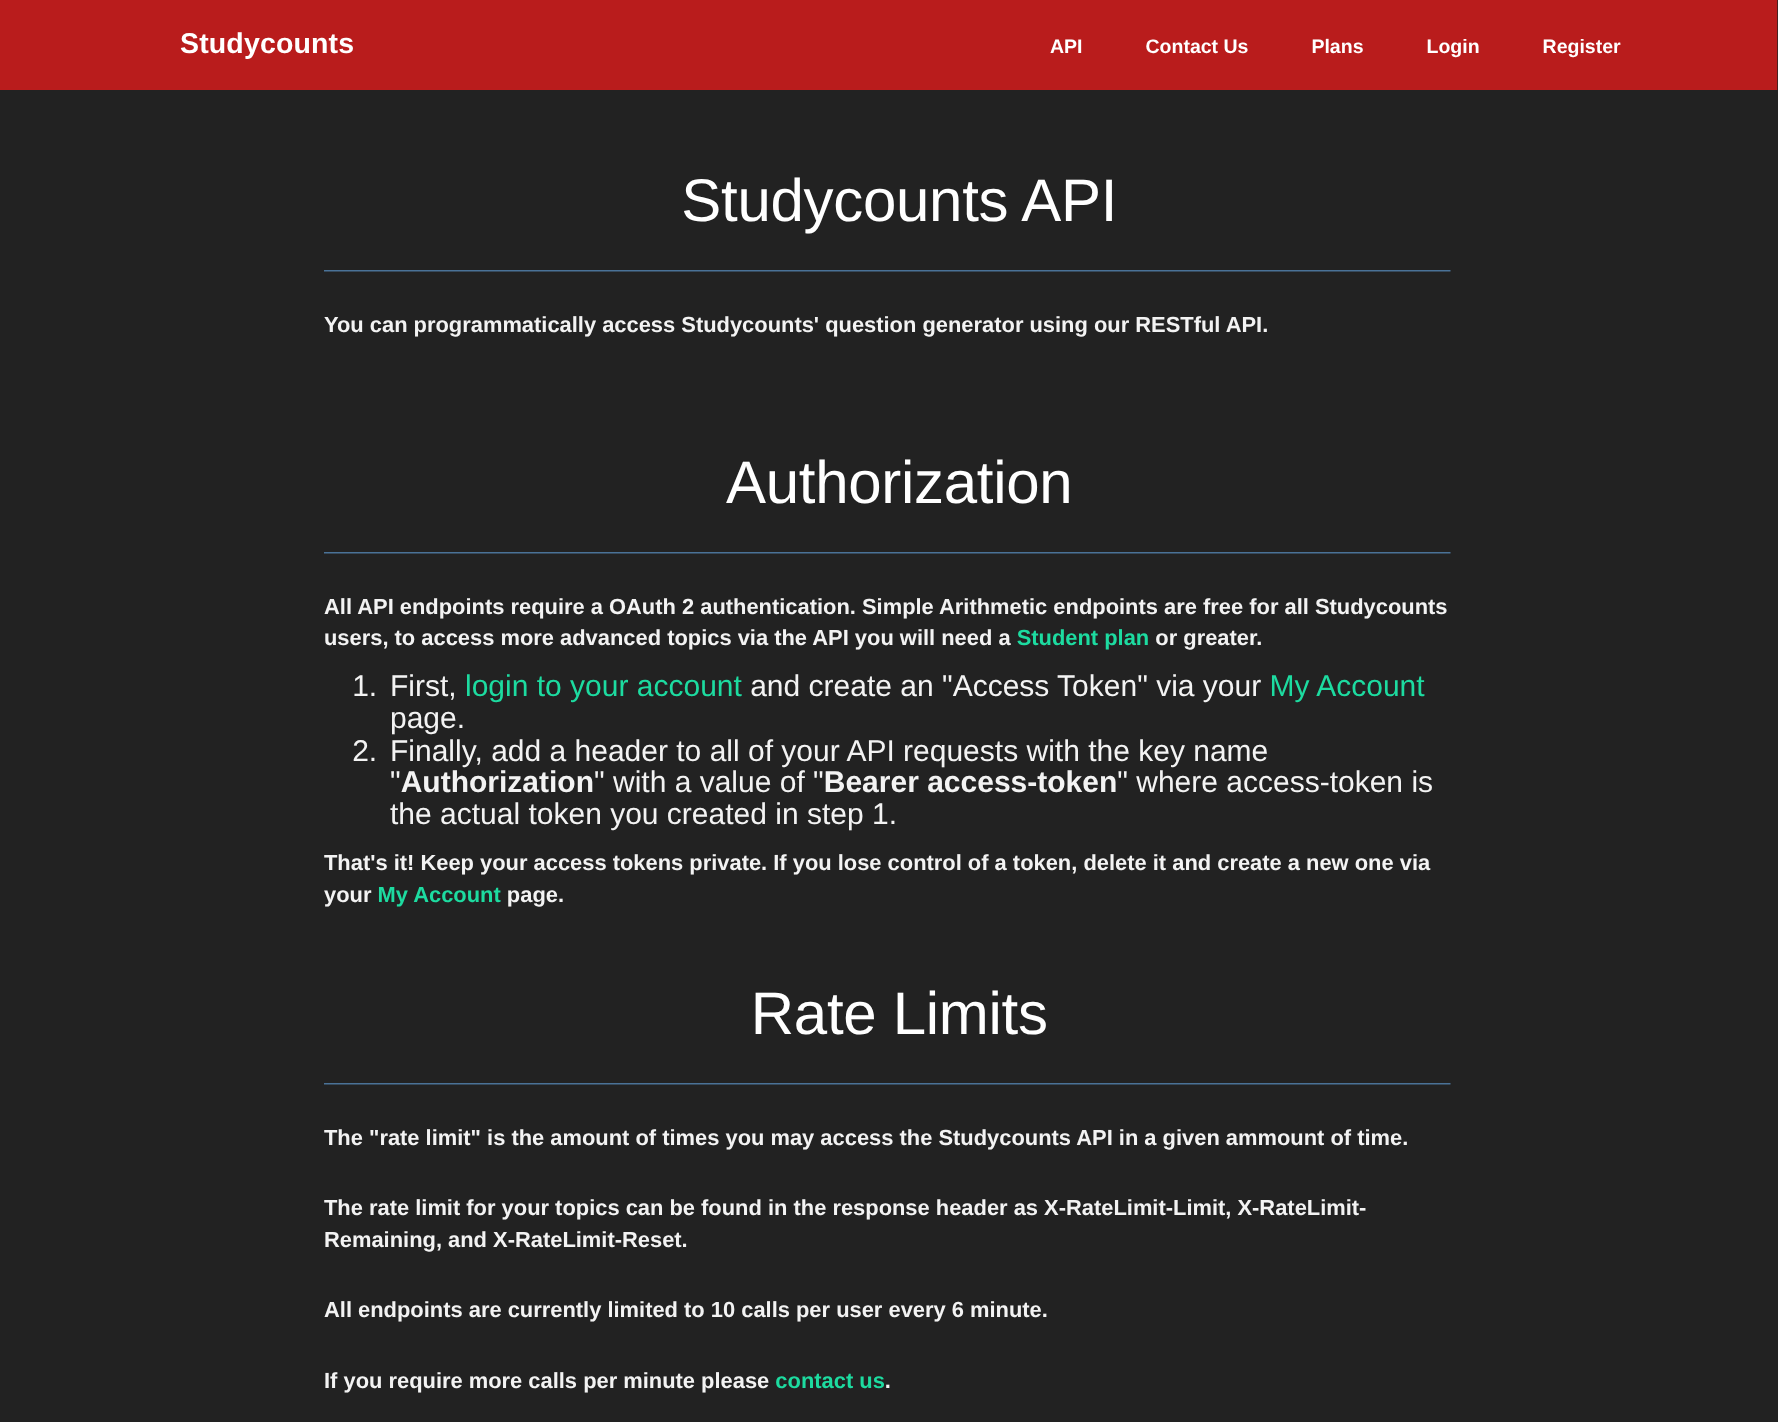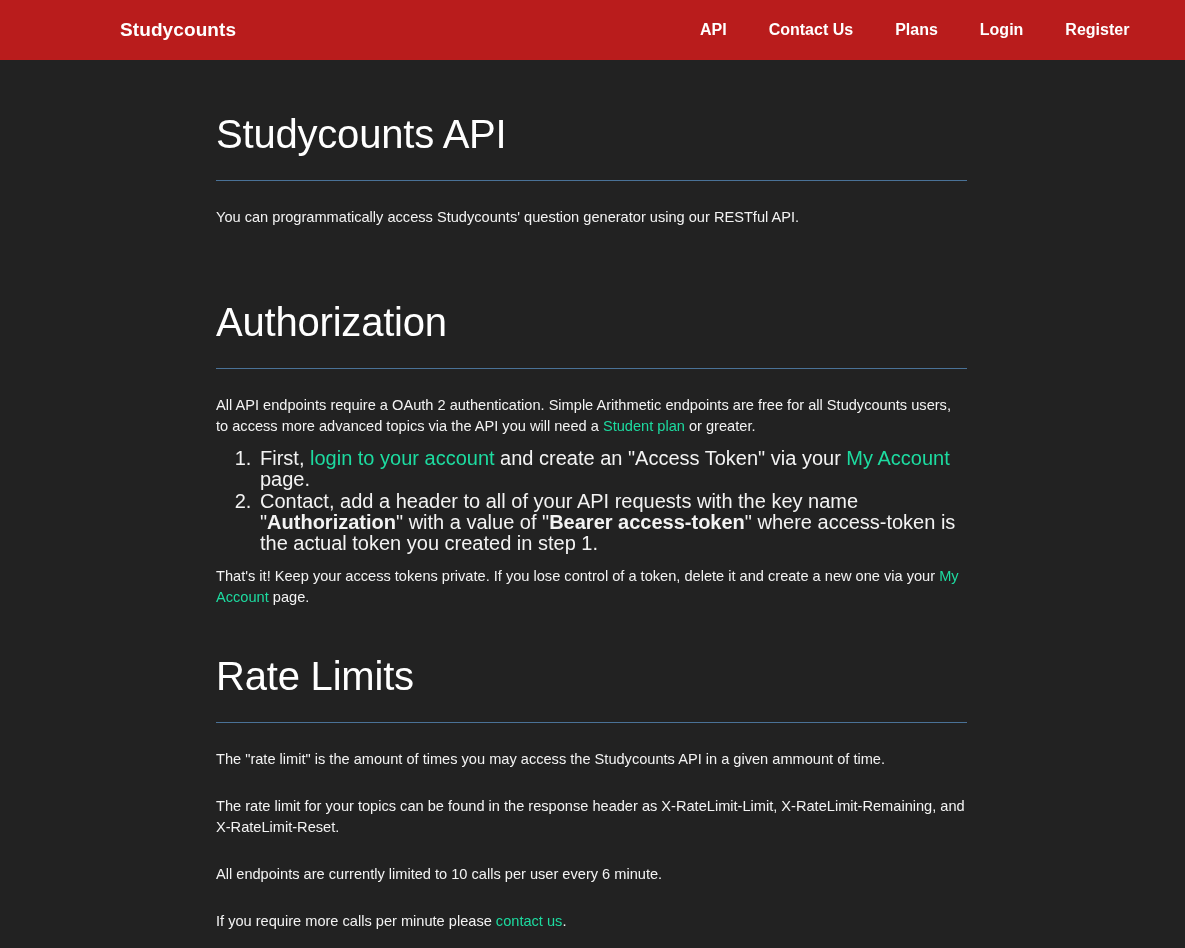--- a/index.html
+++ b/index.html
@@ -36,21 +36,21 @@
   }
   .nav-links {
     position: absolute;
     left: 700px;
     display: flex;
     align-items: center;
     gap: 0px;
   }
   .nav-link {
     color: #ffffff;
-    font-size: 16px;
+    font-size: 13px;
     font-weight: 600;
     text-decoration: none;
     padding: 0 21px;
     white-space: nowrap;
     cursor: pointer;
   }
   .nav-link:first-child { padding-left: 0; }
 
   
   .page {
@@ -59,38 +59,39 @@
   }
   .container {
     width: 751px;
     margin-left: 216px;
   }
 
   h1.section-title {
     font-size: 40px;
     font-weight: 400;
     color: #ffffff;
-    margin: 0 0 0 0;
+    margin: 0 0 0 16px;
     line-height: 1.2;
     letter-spacing: -0.2px;
+    text-align: center;
   }
 
   hr.rule {
     border: 0;
     border-top: 1px solid #4a7297;
     margin: 22px 0 0 0;
     width: 751px;
   }
 
   p.body-text {
     font-size: 14.6px;
     line-height: 21px;
     color: #f3f3f3;
     margin: 0;
-    font-weight: 400;
+    font-weight: 700;
   }
 
   .block-gap-1 { height: 26px; }
   .block-gap-2 { height: 11px; }
   .block-gap-sec { height: 44px; }
   .after-rule { height: 26px; }
 
   ol.steps {
     margin: 11px 0 0 0;
     padding-left: 41px;
@@ -139,21 +140,21 @@
     <div class="block-gap-sec"></div>
 
     <h1 class="section-title">Authorization</h1>
     <hr class="rule">
     <div class="after-rule"></div>
 
     <p class="body-text"><span>All API endpoints require a OAuth 2 authentication. Simple Arithmetic endpoints are free for all Studycounts users, to access more advanced topics via the API you will need a </span><a class="tlink">Student plan</a><span> or greater.</span></p>
 
     <ol class="steps">
       <li><span>First, </span><a class="tlink">login to your account</a><span> and create an "Access Token" via your </span><a class="tlink">My Account</a><span> page.</span></li>
-      <li><span>Contact, add a header to all of your API requests with the key name "</span><b>Authorization</b><span>" with a value of "</span><b>Bearer access-token</b><span>" where access-token is the actual token you created in step 1.</span></li>
+      <li><span>Finally, add a header to all of your API requests with the key name "</span><b>Authorization</b><span>" with a value of "</span><b>Bearer access-token</b><span>" where access-token is the actual token you created in step 1.</span></li>
     </ol>
 
     <div class="block-gap-2"></div>
     <p class="body-text"><span>That's it! Keep your access tokens private. If you lose control of a token, delete it and create a new one via your </span><a class="tlink">My Account</a><span> page.</span></p>
 
     <div class="block-gap-sec"></div>
 
     <h1 class="section-title">Rate Limits</h1>
     <hr class="rule">
     <div class="after-rule"></div>

